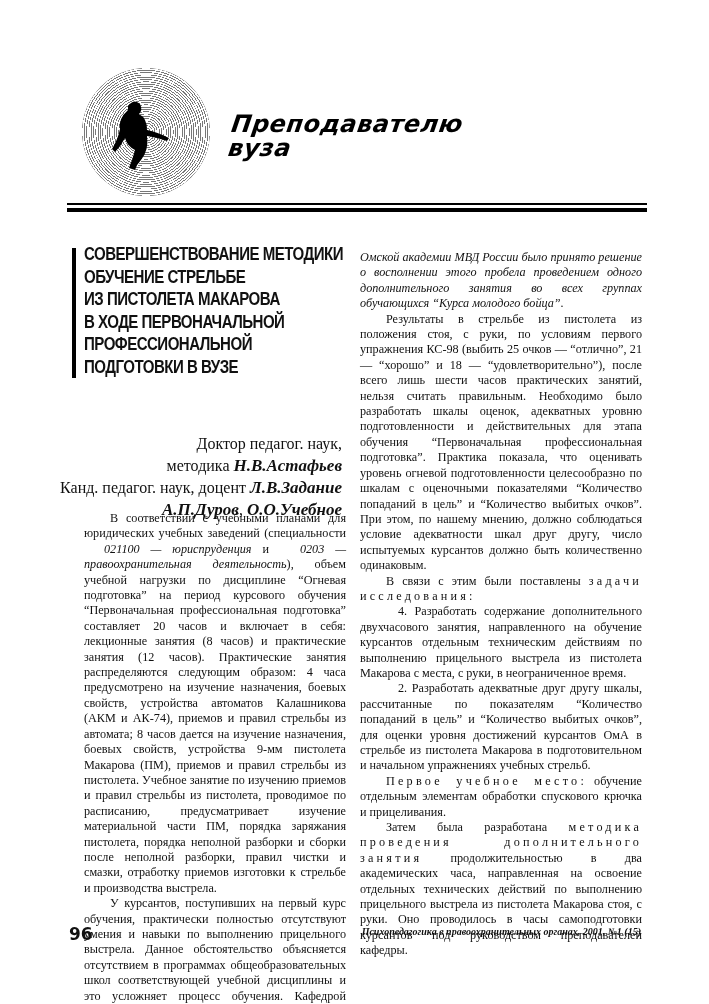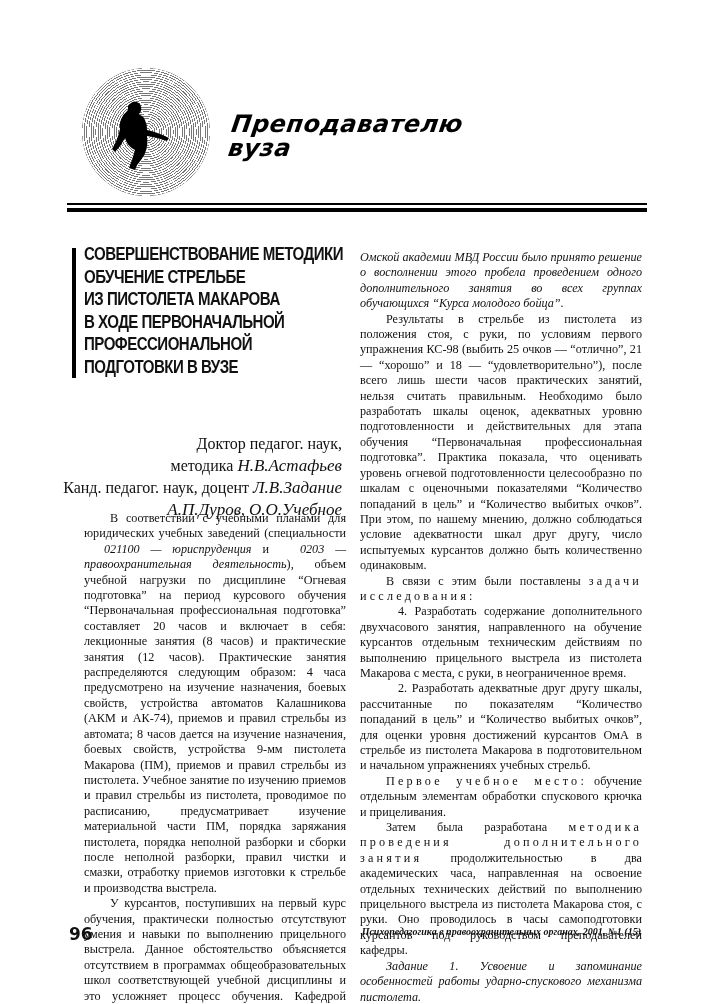--- a/index.html
+++ b/index.html
@@ -9,21 +9,21 @@
     background: repeating-radial-gradient(circle at 50% 50%, #ffffff 0 1.5px, #777 1.5px 2.3px); }
   .logo-fig { position:absolute; left:0; top:0; width:128px; height:128px; }
   .section-title { position:absolute; left:148px; top:44px; font-family:"DejaVu Sans", sans-serif; font-weight:bold; font-style:italic;
     font-size:24px; line-height:24px; letter-spacing:0.5px; color:#000; transform:skewX(-8deg); }
   .rule-thin { position:absolute; left:67px; top:203px; width:580px; height:2px; background:#000; }
   .rule-thick { position:absolute; left:67px; top:208px; width:580px; height:4px; background:#000; }
   .title-bar { position:absolute; left:72px; top:248px; width:4px; height:130px; background:#000; }
   .title { position:absolute; left:84px; top:243px; width:260px; font-family:"Liberation Sans Narrow","Liberation Sans", sans-serif;
     font-weight:bold; font-size:17.5px; line-height:22.5px; letter-spacing:-0.6px; transform:scaleX(0.86); transform-origin:left top; white-space:nowrap; }
   .authors { position:absolute; left:60px; top:400px; width:282px; text-align:right; font-size:16px; line-height:22px;margin-top:33px; }
-  .authors .nm { font-weight:normal; font-style:italic; font-size:17px; }
+  .authors .nm { font-weight:bold; font-style:italic; font-size:17px; }
   .authors .aff { font-size:11.5px; line-height:18px; }
   .col { position:absolute; font-size:12.2px; line-height:15.4px; text-align:justify; }
   .col p { margin:0; text-indent:26px; }
   .col p.ni { text-indent:0;font-style:italic; }
   .col-left { left:84px; top:511px; width:262px; }
   .col-right { left:360px; top:250px; width:282px; }
   .sp { letter-spacing:3.2px; }
   .it { font-style:italic;margin-left:20px; }
   .footer-page { position:absolute; left:69px; top:924px; font-family:"DejaVu Sans", sans-serif; font-weight:bold; font-size:17px; }
   .footer-journal { position:absolute; right:68px; top:926px; font-weight:bold; font-style:italic; font-size:10px; }
@@ -68,18 +68,17 @@
 </div>
 
 <div class="col col-right">
   <p class="ni">Омской академии МВД России было принято решение о восполнении этого пробела проведением одного дополнительного занятия во всех группах обучающихся “Курса молодого бойца”.</p>
   <p>Результаты в стрельбе из пистолета из положения стоя, с руки, по условиям первого упражнения КС-98 (выбить 25 очков — “отлично”, 21 — “хорошо” и 18 — “удовлетворительно”), после всего лишь шести часов практических занятий, нельзя считать правильным. Необходимо было разработать шкалы оценок, адекватных уровню подготовленности и действительных для этапа обучения “Первоначальная профессиональная подготовка”. Практика показала, что оценивать уровень огневой подготовленности целесообразно по шкалам с оценочными показателями “Количество попаданий в цель” и “Количество выбитых очков”. При этом, по нашему мнению, должно соблюдаться условие адекватности шкал друг другу, число испытуемых курсантов должно быть количественно одинаковым.</p>
   <p><span>В связи с этим были поставлены </span><span class="sp">задачи исследования</span><span>:</span></p>
   <p style="text-indent:38px">4. Разработать содержание дополнительного двухчасового занятия, направленного на обучение курсантов отдельным техническим действиям по выполнению прицельного выстрела из пистолета Макарова с места, с руки, в неограниченное время.</p>
   <p style="text-indent:38px">2. Разработать адекватные друг другу шкалы, рассчитанные по показателям “Количество попаданий в цель” и “Количество выбитых очков”, для оценки уровня достижений курсантов ОмА в стрельбе из пистолета Макарова в подготовительном и начальном упражнениях учебных стрельб.</p>
   <p><span class="sp">Первое учебное место</span><span>: обучение отдельным элементам обработки спускового крючка и прицеливания.</span></p>
   <p><span>Затем была разработана </span><span class="sp">методика проведения дополнительного занятия</span><span> продолжительностью в два академических часа, направленная на освоение отдельных технических действий по выполнению прицельного выстрела из пистолета Макарова стоя, с руки. Оно проводилось в часы самоподготовки курсантов под руководством преподавателей кафедры.</span></p>
-  <p class="it">Задание 1. Усвоение и запоминание особенностей работы ударно-спускового механизма пистолета.</p>
 
 </div>
 
 <div class="footer-page">96</div>
 <div class="footer-journal">Психопедагогика в правоохранительных органах, 2001, №1 (15)</div>
 
 </body></html>

